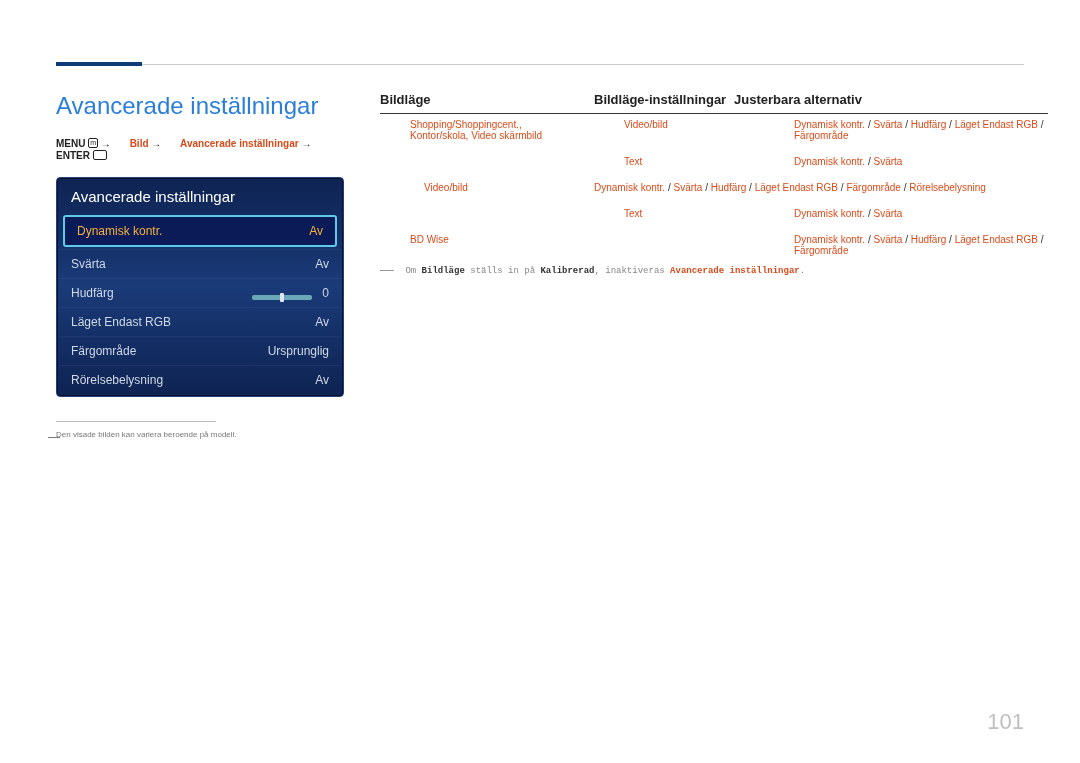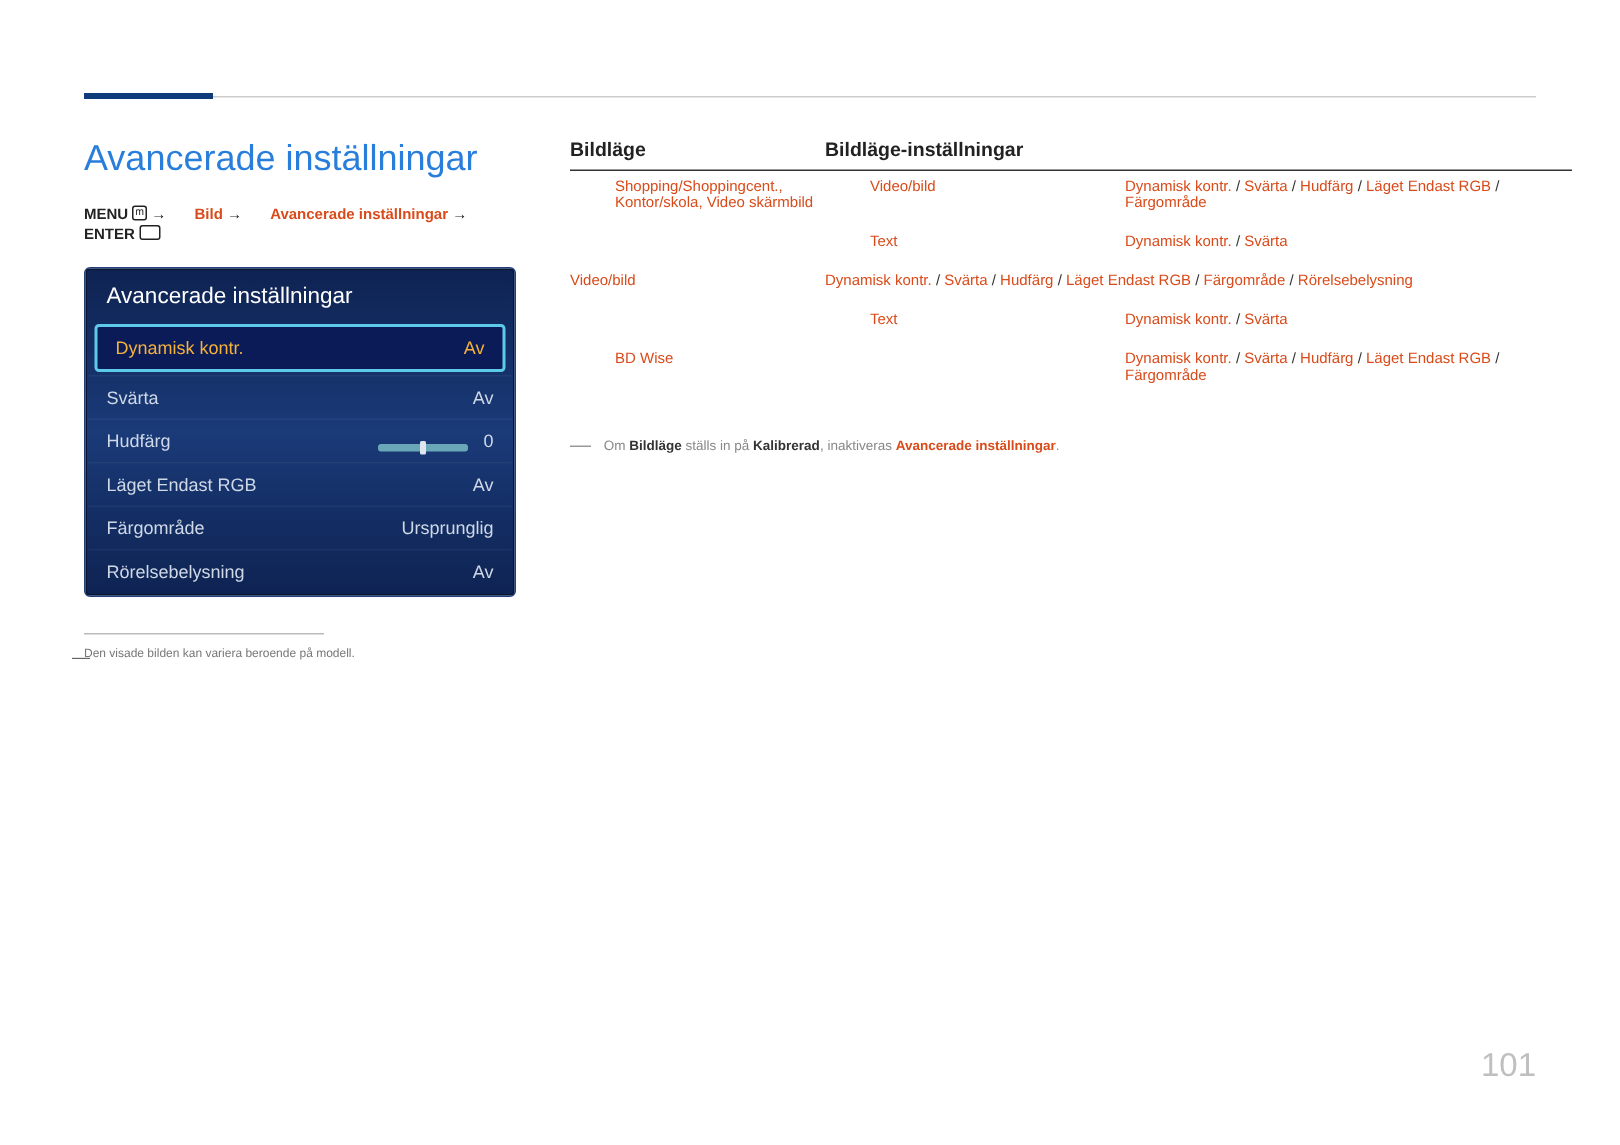--- a/index.html
+++ b/index.html
@@ -143,47 +143,48 @@
   .footnote .dash { position: absolute; left: -8px; top:0; font-size:12px; color:#666;}
   .table-head {
     display: flex;
     font-weight: bold;
     font-size: 13px;
     color: #222;
     border-bottom: 1.5px solid #333;
     padding-bottom: 6px;
   }
   .col1 { width: 170px; }
-  .col2 { width: 140px; }
+  .col2 { width: 140px; margin-left: 44px; }
   .col3 { flex: 1; }
   .tbody { font-size: 10px; }
   .trow {
     display: flex;
     padding: 5px 0 10px 0;
     color: #d94b1a;
   }
   .trow .col3 .slash { color: #333; }
   .note-dash {
     display:inline-block;
     width:14px;
     height:0;
     border-top:1px solid #999;
     vertical-align: middle;
     margin-right: 6px;
   }
   .right-note {
     font-size: 9px;
     color: #888;
-    margin-top: 26px;
+    margin-top: 0;
+    font-family: Liberation Mono, monospace;
   }
   .right-note b { color: #333; font-weight: bold;}
   .right-note .hl { color: #d94b1a; font-weight: bold;}
   .page-number {
     position: absolute;
-    bottom: 40px;
+    bottom: 28px;
     right: 56px;
     font-size: 22px;
     color: #bfbfbf;
     font-weight: 300;
   }
   .kv { white-space: normal; margin-left: 30px; }
 </style>
 </head>
 <body>
 
@@ -257,20 +258,21 @@
       <div class="footnote">
         <span class="dash">―</span>
         <span>Den visade bilden kan variera beroende på modell.</span>
       </div>
     </div>
 
     <div class="right">
       <div class="table-head">
         <div class="col1">Bildläge</div>
         <div class="col2">Bildläge-inställningar</div>
+        <div class="col3">Justerbara alternativ</div>
       </div>
       <div class="tbody" id="table-body">
           <div class="trow">
             <div class="col1 kv"><span>Shopping/Shoppingcent.,</span><span></span><br><span>Kontor/skola,</span><span> Video skärmbild</span></div>
             <div class="col2">Video/bild</div>
             <div class="col3 kv"><span>Dynamisk kontr.</span><span class="slash"> / </span><span>Svärta</span><span class="slash"> / </span><span>Hudfärg</span><span class="slash"> / </span><span>Läget Endast RGB</span><span class="slash"> / </span><span>Färgområde</span></div>
           </div>
           <div class="trow">
             <div class="col1 kv"><span></span></div>
             <div class="col2">Text</div>

